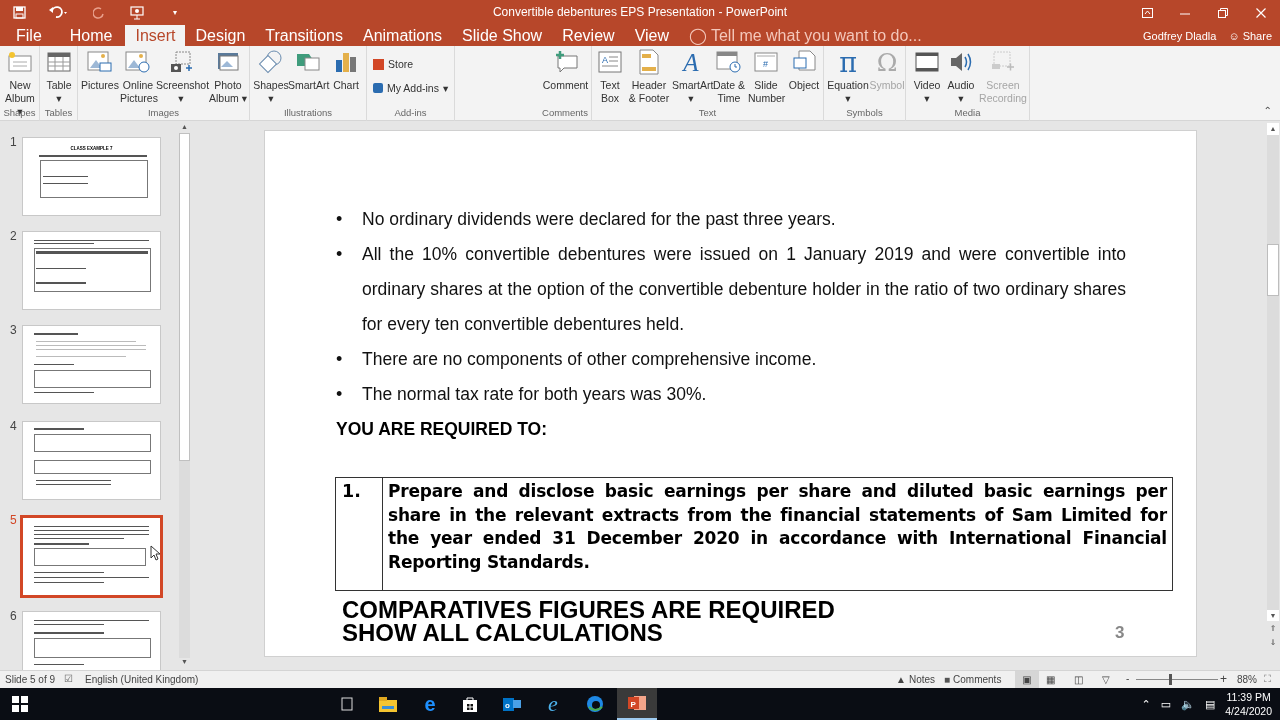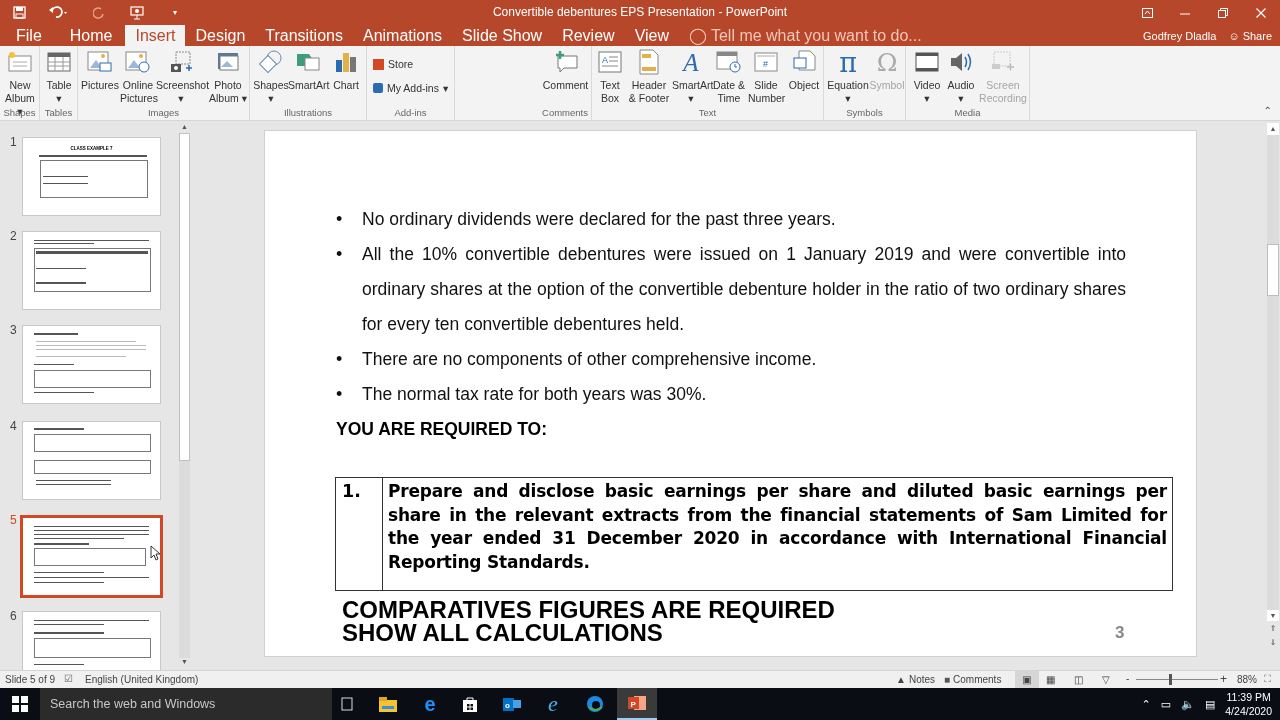--- a/index.html
+++ b/index.html
@@ -523,21 +523,20 @@
 
 <div class="taskbar">
   <div class="tbicon" style="left:0">
     <svg width="16" height="16">
         <rect x="0" y="0" width="7" height="7" fill="#fff"></rect>
         <rect x="9" y="0" width="7" height="7" fill="#fff"></rect>
         <rect x="0" y="9" width="7" height="7" fill="#fff"></rect>
         <rect x="9" y="9" width="7" height="7" fill="#fff"></rect>
       </svg>
   </div>
-  <div class="search">Search the web and Windows</div>
   <div class="tbicon" style="left:327px">
       <svg width="14" height="14">
         <rect x="2" y="1" width="10" height="12" fill="none" stroke="#ddd"></rect>
       </svg>
     </div>
   <div class="tbicon" style="left:368px">
       <svg width="18" height="15">
         <rect x="0" y="3" width="18" height="12" fill="#f4c430"></rect>
         <rect x="0" y="0" width="8" height="4" fill="#e0a820"></rect>
         <rect x="3" y="9" width="12" height="3" fill="#3a8fd6"></rect>

